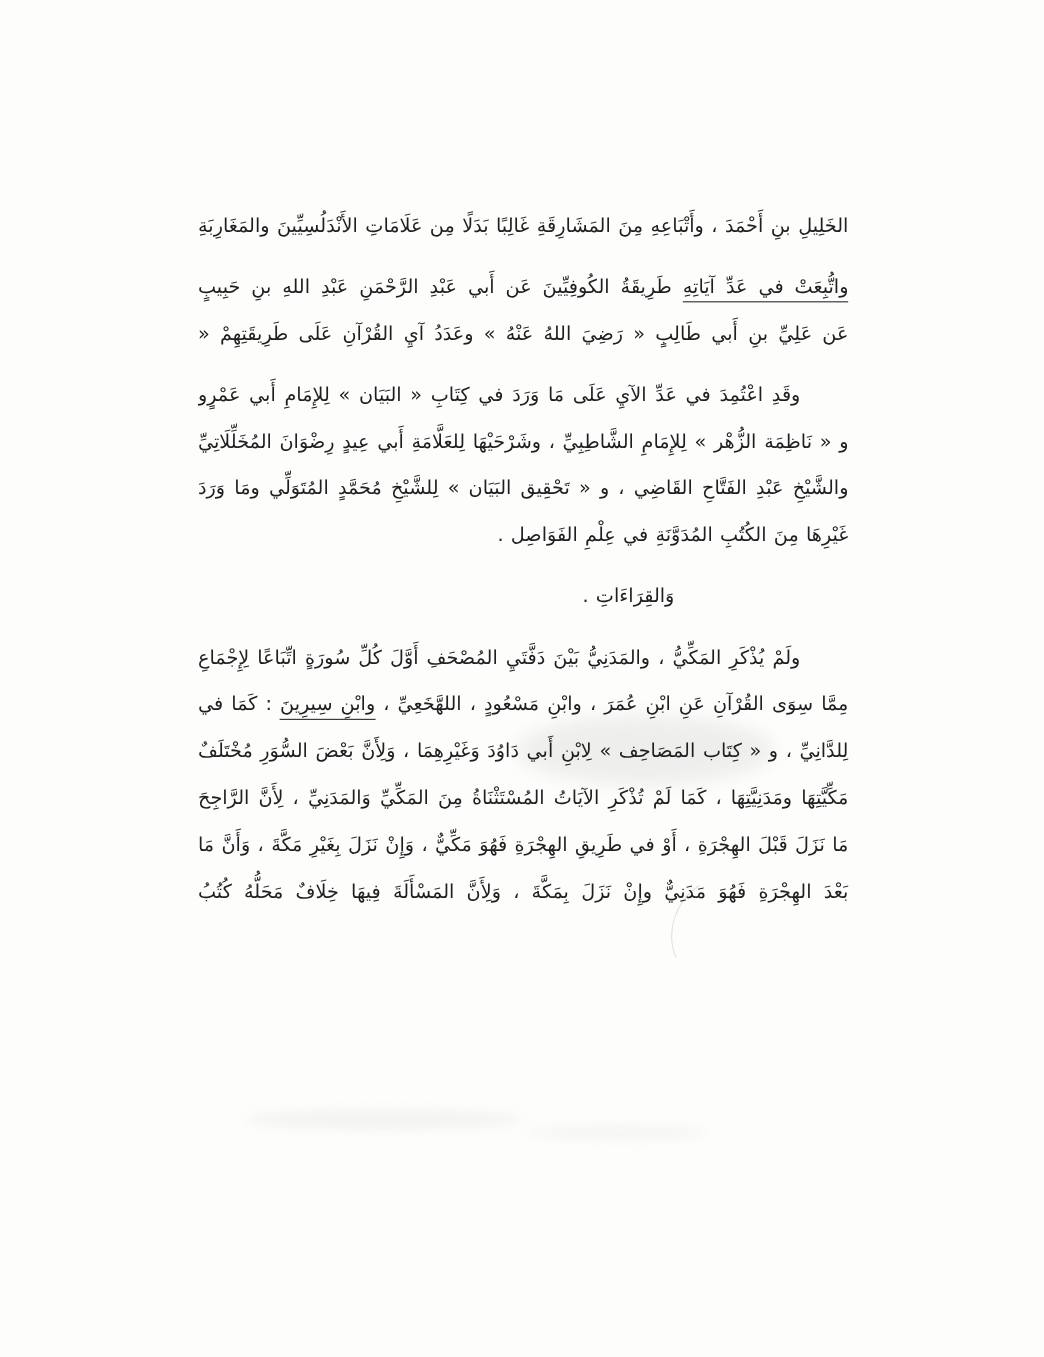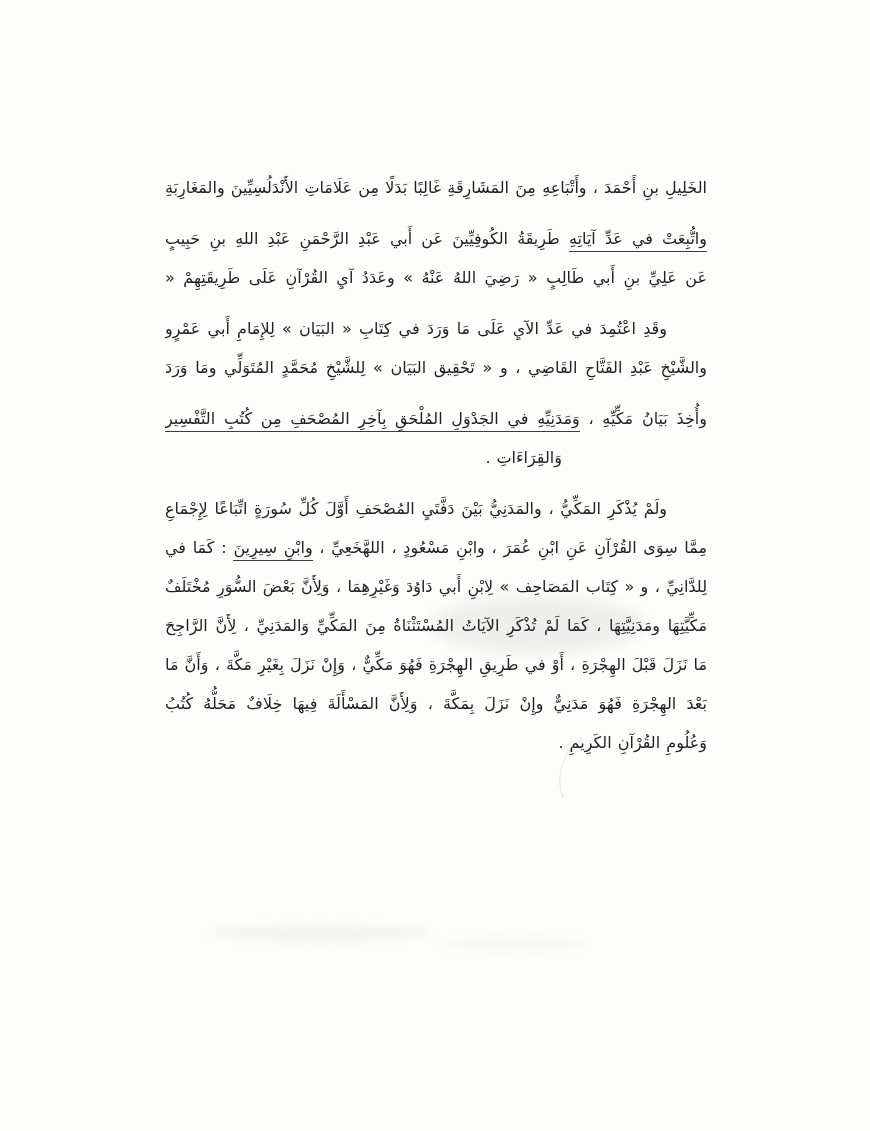--- a/index.html
+++ b/index.html
@@ -63,29 +63,29 @@
   <div class="textblock" id="textblock" dir="rtl">
       <div class="para">
         <div class="line"><span class="seg">الخَلِيلِ بنِ أَحْمَدَ ، وأَتْبَاعِهِ مِنَ المَشَارِقَةِ غَالِبًا بَدَلًا مِن عَلَامَاتِ الأَنْدَلُسِيِّينَ والمَغَارِبَةِ .</span></div>
       </div>
       <div class="para">
         <div class="line"><span class="seg u">واتُّبِعَتْ في عَدِّ آيَاتِهِ</span><span class="seg"> طَرِيقَةُ الكُوفِيِّينَ عَن أَبي عَبْدِ الرَّحْمَنِ عَبْدِ اللهِ بنِ حَبِيبٍ السُّلَمِيِّ</span></div>
         <div class="line"><span class="seg">عَن عَلِيِّ بنِ أَبي طَالِبٍ « رَضِيَ اللهُ عَنْهُ » وعَدَدُ آيِ القُرْآنِ عَلَى طَرِيقَتِهِمْ « ٦٢٣٦ » آيَة .</span></div>
       </div>
       <div class="para indent">
         <div class="line"><span class="seg">وقَدِ اعْتُمِدَ في عَدِّ الآيِ عَلَى مَا وَرَدَ في كِتَابِ « البَيَان » لِلإِمَامِ أَبي عَمْرٍو الدَّانِيِّ</span></div>
+        <div class="line"><span class="seg">و « نَاظِمَة الزُّهْر » لِلإِمَامِ الشَّاطِبِيِّ ، وشَرْحَيْهَا لِلعَلَّامَةِ أَبي عِيدٍ رِضْوَانَ المُخَلِّلَاتِيِّ</span></div>
         <div class="line"><span class="seg">والشَّيْخِ عَبْدِ الفَتَّاحِ القَاضِي ، و « تَحْقِيق البَيَان » لِلشَّيْخِ مُحَمَّدٍ المُتَوَلِّي ومَا وَرَدَ في</span></div>
+        <div class="line nofill"><span class="seg">غَيْرِهَا مِنَ الكُتُبِ المُدَوَّنَةِ في عِلْمِ الفَوَاصِل .</span></div>
       </div>
       <div class="para">
-        <div class="line"><span class="seg">وأُخِذَ بَيَانُ مَكِّيِّهِ ، </span><span class="seg u">وَمَدَنِيِّهِ في الجَدْوَلِ المُلْحَقِ بِآخِرِ المُصْحَفِ مِن كُتُبِ التَّفْسِير</span></div>
         <div class="line nofill" style="padding-right: 145px;"><span class="seg">وَالقِرَاءَاتِ .</span></div>
       </div>
       <div class="para indent">
         <div class="line"><span class="seg">ولَمْ يُذْكَرِ المَكِّيُّ ، والمَدَنِيُّ بَيْنَ دَفَّتَيِ المُصْحَفِ أَوَّلَ كُلِّ سُورَةٍ اتِّبَاعًا لِإِجْمَاعِ السَّلَفِ</span></div>
         <div class="line"><span class="seg">مِمَّا سِوَى القُرْآنِ عَنِ ابْنِ عُمَرَ ، وابْنِ مَسْعُودٍ ، اللهَّخَعِيِّ ، </span><span class="seg u">وابْنِ سِيرِينَ</span><span class="seg"> : كَمَا في « المُحْكَم »</span></div>
         <div class="line"><span class="seg">لِلدَّانِيِّ ، و « كِتَاب المَصَاحِف » لِابْنِ أَبي دَاوُدَ وَغَيْرِهِمَا ، وَلِأَنَّ بَعْضَ السُّوَرِ مُخْتَلَفٌ في</span></div>
         <div class="line"><span class="seg">مَكِّيَّتِهَا ومَدَنِيَّتِهَا ، كَمَا لَمْ تُذْكَرِ الآيَاتُ المُسْتَثْنَاةُ مِنَ المَكِّيِّ وَالمَدَنِيِّ ، لِأَنَّ الرَّاجِحَ أَنَّ</span></div>
         <div class="line"><span class="seg">مَا نَزَلَ قَبْلَ الهِجْرَةِ ، أَوْ في طَرِيقِ الهِجْرَةِ فَهُوَ مَكِّيٌّ ، وَإِنْ نَزَلَ بِغَيْرِ مَكَّةَ ، وَأَنَّ مَا نَزَلَ</span></div>
         <div class="line"><span class="seg">بَعْدَ الهِجْرَةِ فَهُوَ مَدَنِيٌّ وإِنْ نَزَلَ بِمَكَّةَ ، وَلِأَنَّ المَسْأَلَةَ فِيهَا خِلَافٌ مَحَلُّهُ كُتُبُ التَّفْسِير</span></div>
-        <div class="line nofill"><span class="seg">وَعُلُومِ القُرْآنِ الكَرِيمِ .</span></div>
       </div>
     </div>
 </div>
 
 </body></html>

